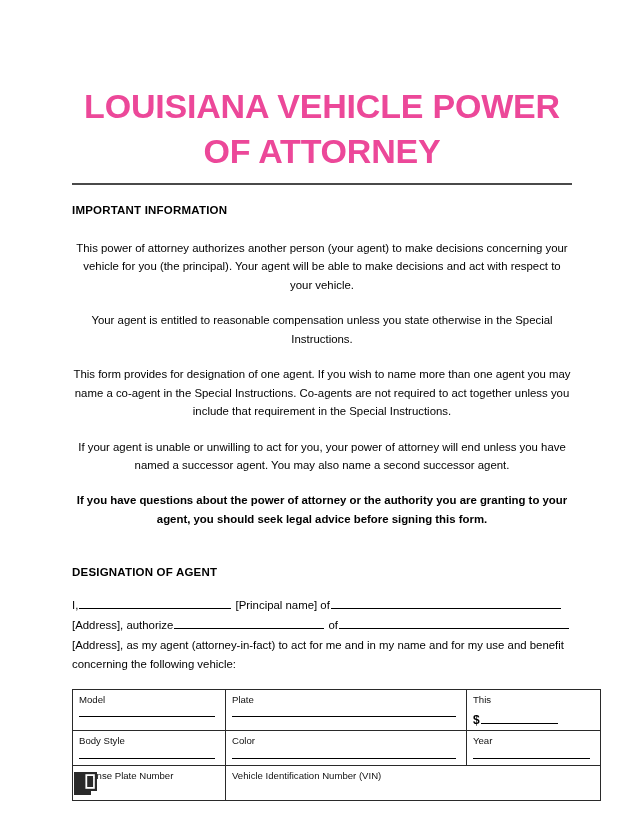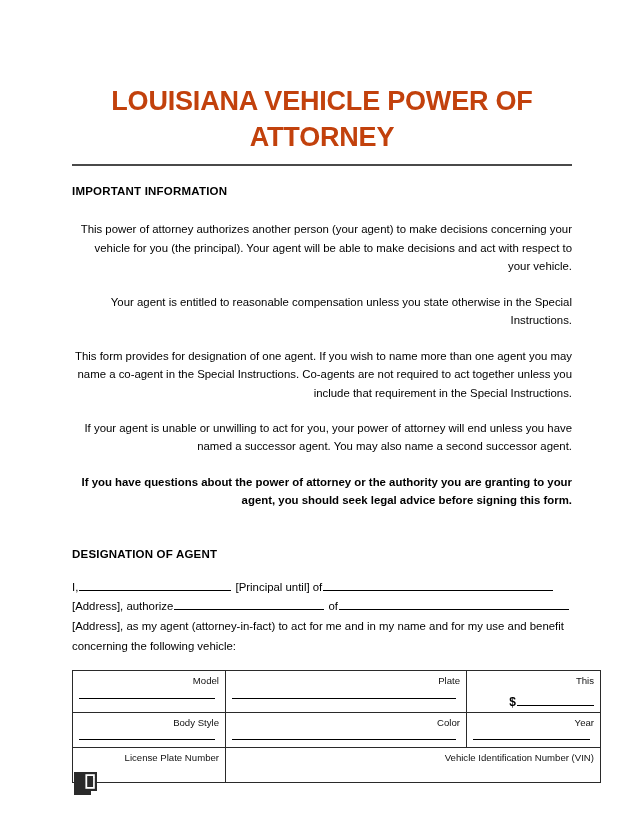--- a/index.html
+++ b/index.html
@@ -25,26 +25,26 @@
   .doc {
     position: absolute;
     left: 72px;
     top: 0;
     width: 500px;
   }
 
   
   .title {
     margin-top: 84px;
-    font-size: 27px;
+    font-size: 34px;
     font-weight: bold;
     text-align: center;
     line-height: 1.32;
     letter-spacing: -0.2px;
-    color: #c2410c;
+    color: #ec4899;
   }
   .title-rule {
     margin-top: 9px;
     border: 0;
     border-top: 2px solid #4a4a4a;
     width: 100%;
   }
 
   
   .section-heading {
@@ -56,21 +56,21 @@
   }
   .section-heading.agent {
     margin-top: 38px;
   }
 
   
   p.body {
     font-size: 11.4px;
     line-height: 1.62;
     margin: 0 0 17px 0;
-    text-align: right;
+    text-align: center;
   }
   p.body.first { margin-top: 23px; }
   p.body.bold { font-weight: bold; margin-bottom: 0; }
 
   
   .fill {
     display: inline-block;
     border-bottom: 1px solid #000;
     vertical-align: baseline;
     height: 12px;
@@ -93,21 +93,20 @@
     border-collapse: collapse;
     width: 489px;
     table-layout: fixed;
     border: 1.6px solid #2a2a2a;
   }
   table.vehicle td {
     border: 1.2px solid #2a2a2a;
     padding: 4px 6px 3px 6px;
     vertical-align: top;
     height: 27px;
-    text-align: right;
   }
   td .cell-label {
     font-size: 9.6px;
     line-height: 1.2;
     color: #111;
     display: block;
   }
   td .cell-line {
     display: block;
     border-bottom: 1px solid #000;
@@ -159,21 +158,21 @@
     <p class="body">This form provides for designation of one agent. If you wish to name more than one agent you may name a co-agent in the Special Instructions. Co-agents are not required to act together unless you include that requirement in the Special Instructions.</p>
 
     <p class="body">If your agent is unable or unwilling to act for you, your power of attorney will end unless you have named a successor agent. You may also name a second successor agent.</p>
 
     <p class="body bold">If you have questions about the power of attorney or the authority you are granting to your agent, you should seek legal advice before signing this form.</p>
 
     <div class="section-heading agent">DESIGNATION OF AGENT</div>
 
     <div class="desig">
       <span>I,</span><span class="fill ln1"></span>
-      <span>[Principal until] of</span><span class="fill ln2"></span><br>
+      <span>[Principal name] of</span><span class="fill ln2"></span><br>
       <span>[Address], authorize</span><span class="fill ln3"></span>
       <span>of</span><span class="fill ln4"></span><br>
       <span>[Address], as my agent (attorney-in-fact) to act for me and in my name and for my use and benefit concerning the following vehicle:</span>
     </div>
 
     <table class="vehicle">
       <tbody>
           <tr>
         <td style="width:140px">
           <span class="cell-label">Model</span>

